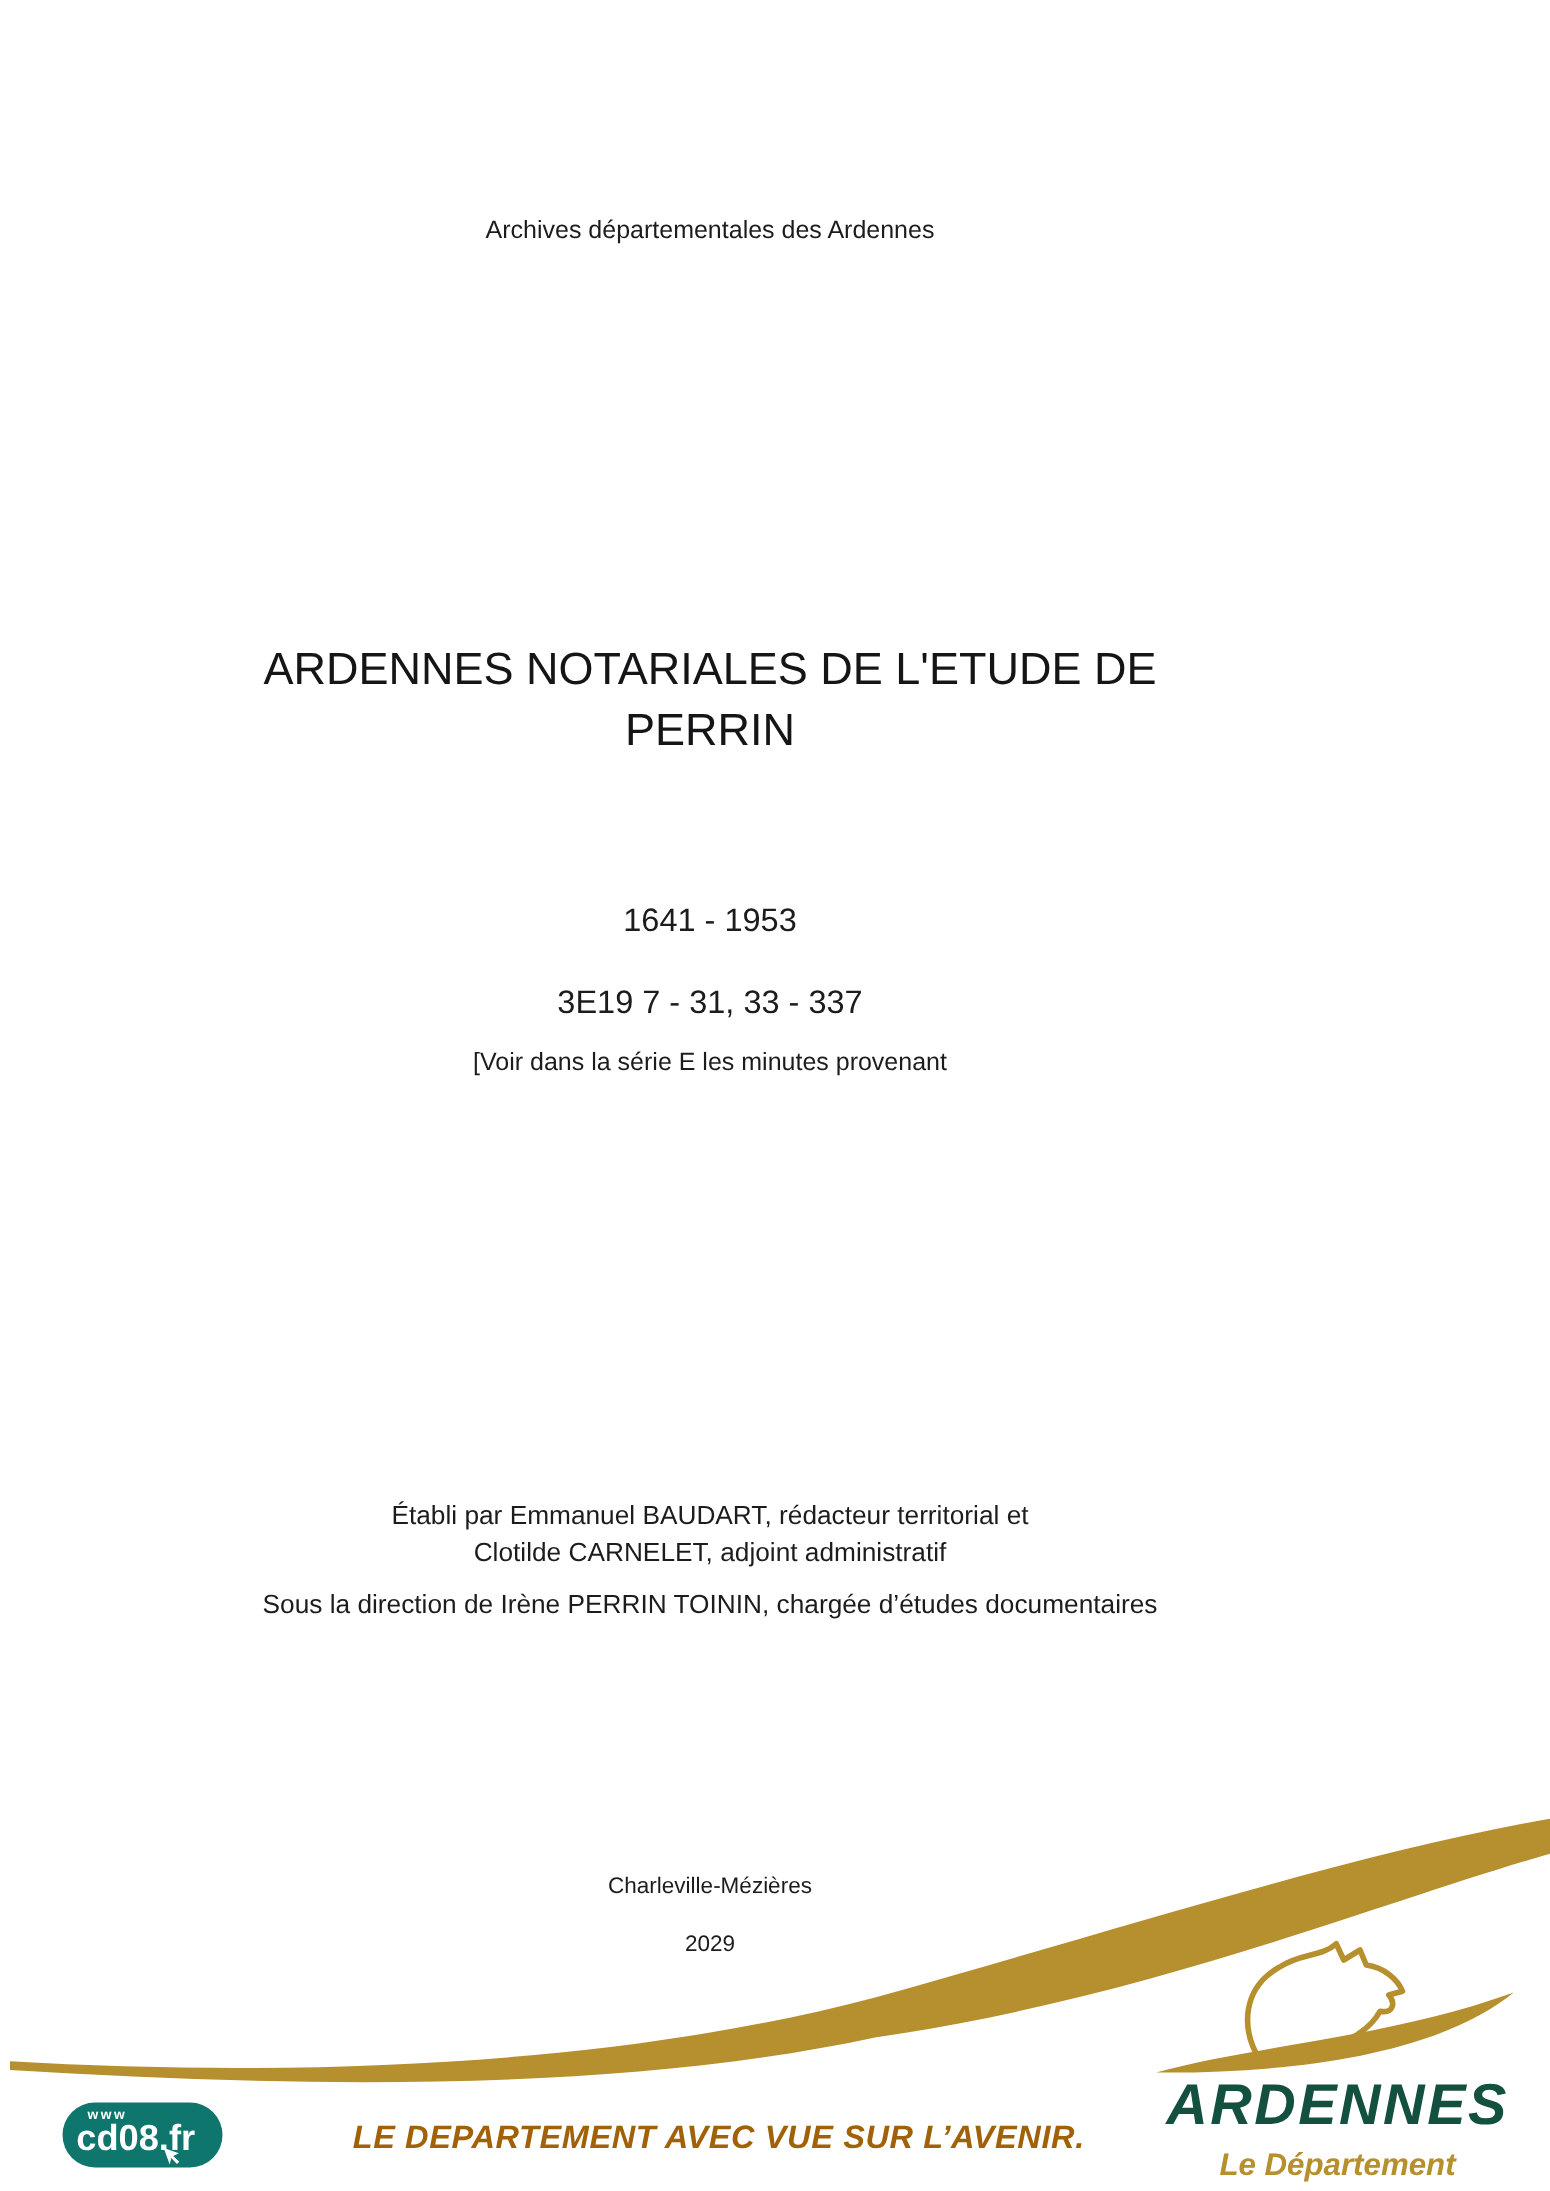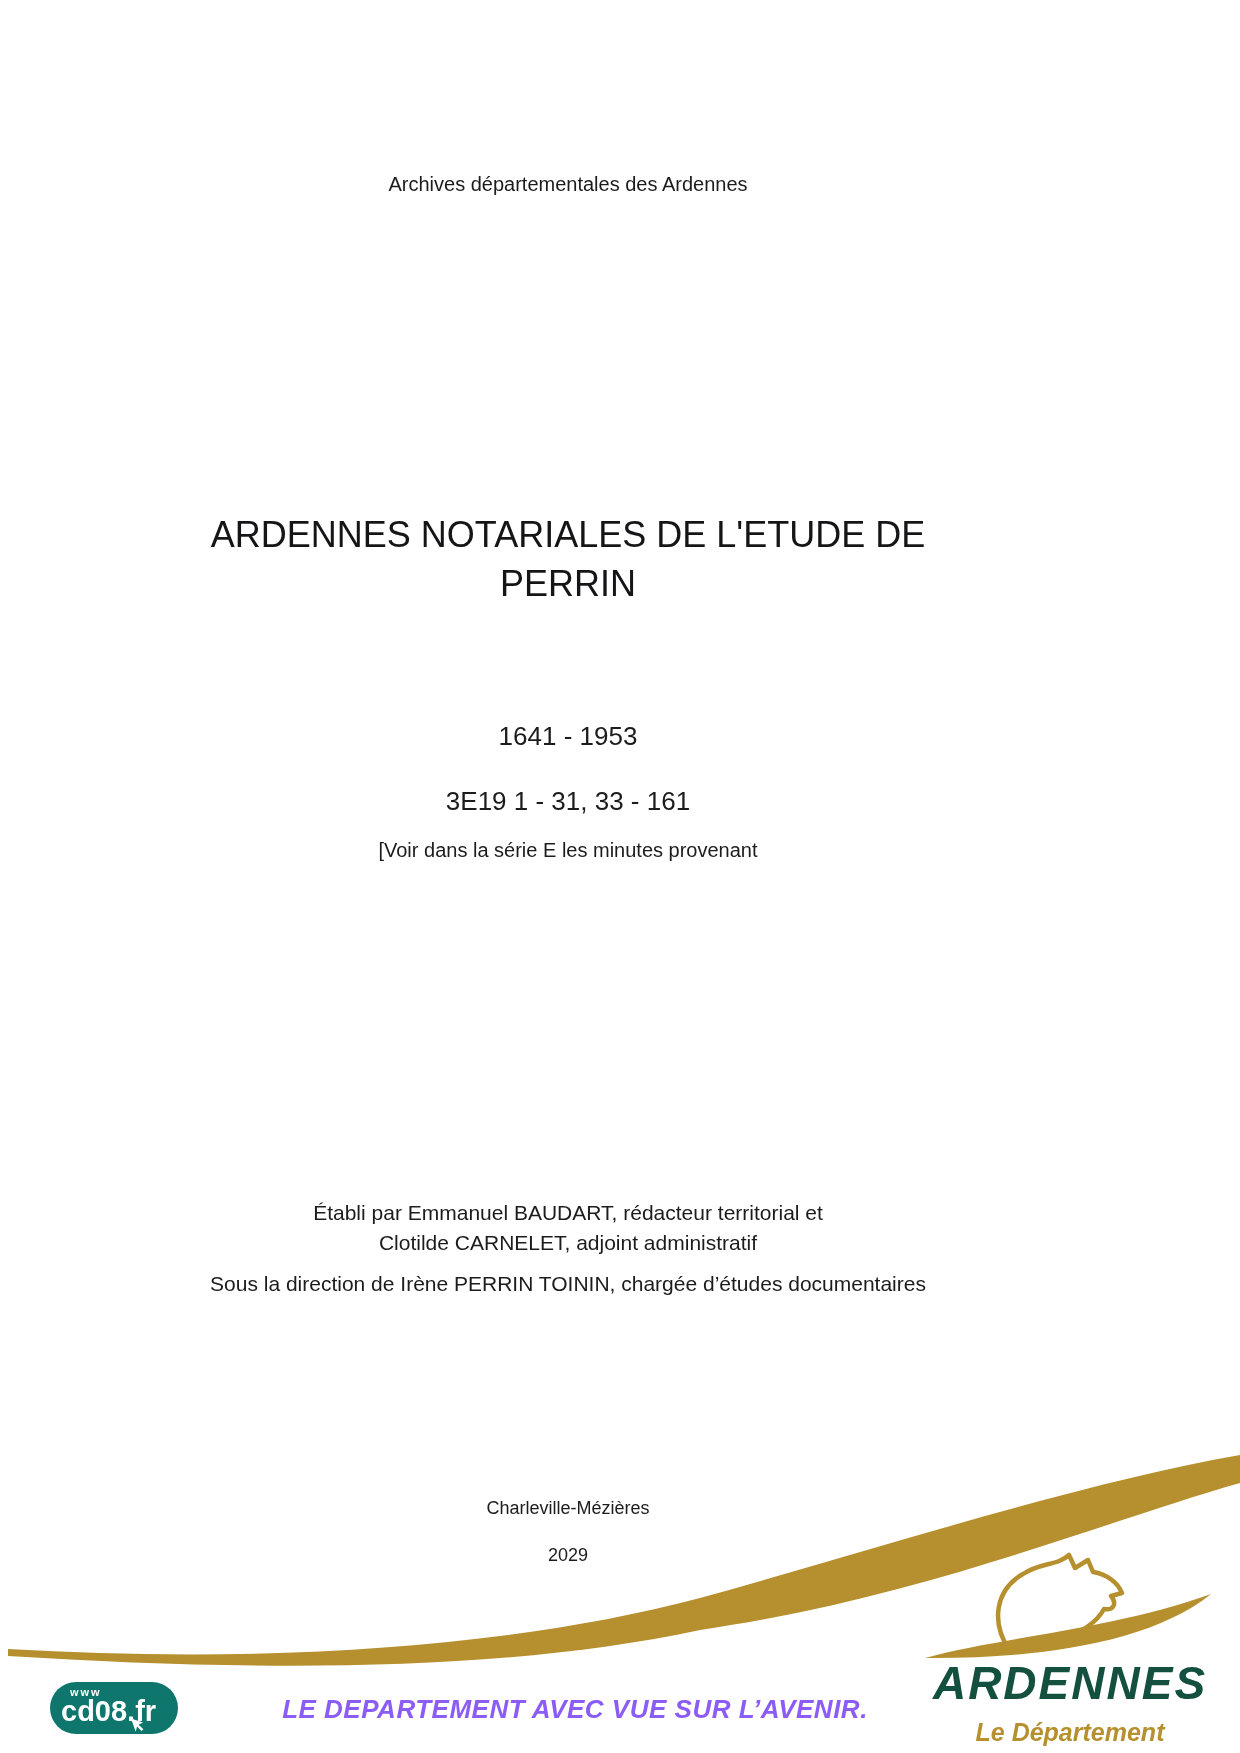--- a/index.html
+++ b/index.html
@@ -56,21 +56,21 @@
     position:absolute; top:13px; left:11px;
     font-size:29px; font-weight:700; color:#fff; letter-spacing:0px;
     font-family:"Liberation Sans", sans-serif;
   }
   .cd08 .cursor { position:absolute; left:80px; top:32px; }
 
   .slogan {
     position:absolute; left:0; top:1694px; width:1150px;
     text-align:center;
     font-size:26px; font-weight:700; font-style:italic;
-    color:#8b5cf6; letter-spacing:0.5px;
+    color:#a16207; letter-spacing:0.5px;
   }
 
   
   .brand { position:absolute; left:915px; top:1552px; width:320px; height:185px; }
   .brand .boar { position:absolute; left:0; top:0; }
   .brand-name {
     position:absolute; left:0; top:104px; width:310px; text-align:center;
     font-size:46px; font-weight:700; font-style:italic;
     color:#14503F; letter-spacing:2px; white-space:nowrap;
   }
@@ -87,21 +87,21 @@
 
   <div class="centered institution">Archives départementales des Ardennes</div>
 
   <h1 class="centered doc-title">
     <span>ARDENNES NOTARIALES DE L'ETUDE DE</span>
     <span>PERRIN</span>
   </h1>
 
   <div class="centered date-range">1641 - 1953</div>
 
-  <div class="centered reference">3E19 1 - 31, 33 - 161</div>
+  <div class="centered reference">3E19 7 - 31, 33 - 337</div>
 
   <div class="centered series-note">
     <span>[Voir dans la série E les minutes provenant</span>
   </div>
 
   <div class="centered credits">
     <span>Établi par Emmanuel BAUDART, rédacteur territorial et</span>
     <span>Clotilde CARNELET, adjoint administratif</span>
   </div>
 

